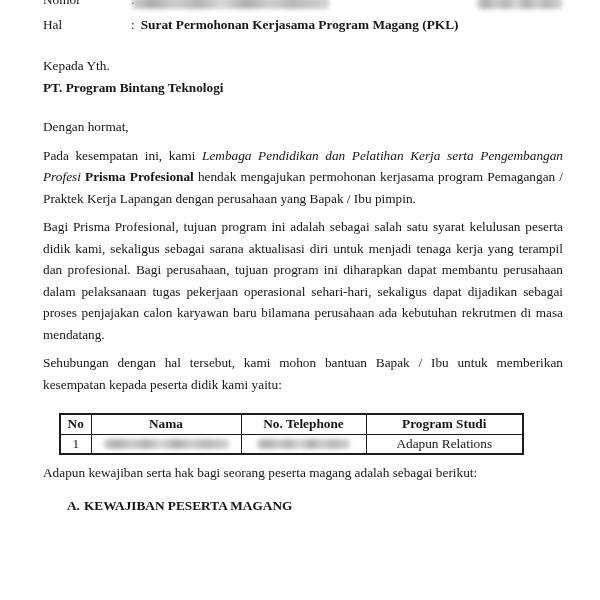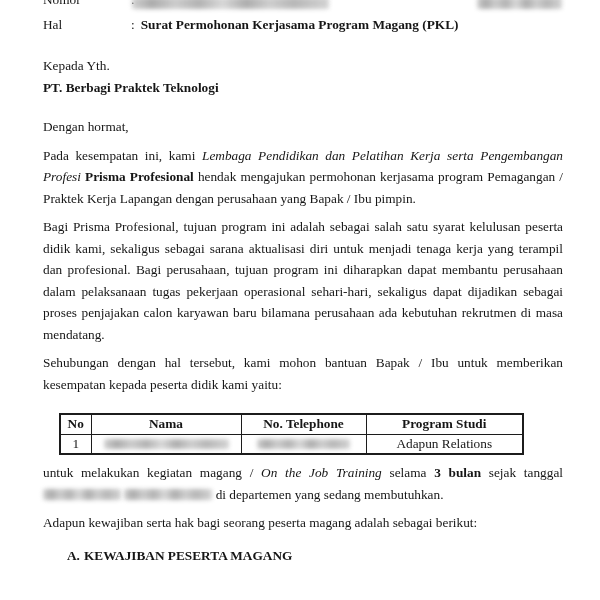--- a/index.html
+++ b/index.html
@@ -95,21 +95,21 @@
   </div>
 
   <div class="kv hal-line">
     <span class="kv-label">Hal</span>
     <span class="kv-colon">:</span>
     <span class="bold">Surat Permohonan Kerjasama Program Magang (PKL)</span>
   </div>
 
   <div class="recipient">
     <div>Kepada Yth.</div>
-    <div class="bold">PT. Berbagi Praktek Teknologi</div>
+    <div class="bold">PT. Program Bintang Teknologi</div>
   </div>
 
   <div class="greeting">Dengan hormat,</div>
 
   <p class="para"><span>Pada kesempatan ini, kami </span><span class="italic">Lembaga Pendidikan dan Pelatihan Kerja serta Pengembangan Profesi</span><span> </span><span class="bold">Prisma Profesional</span><span> hendak mengajukan permohonan kerjasama program Pemagangan / Praktek Kerja Lapangan dengan perusahaan yang Bapak / Ibu pimpin.</span></p>
 
   <p class="para">Bagi Prisma Profesional, tujuan program ini adalah sebagai salah satu syarat kelulusan peserta didik kami, sekaligus sebagai sarana aktualisasi diri untuk menjadi tenaga kerja yang terampil dan profesional. Bagi perusahaan, tujuan program ini diharapkan dapat membantu perusahaan dalam pelaksanaan tugas pekerjaan operasional sehari-hari, sekaligus dapat dijadikan sebagai proses penjajakan calon karyawan baru bilamana perusahaan ada kebutuhan rekrutmen di masa mendatang.</p>
 
   <p class="para">Sehubungan dengan hal tersebut, kami mohon bantuan Bapak / Ibu untuk memberikan kesempatan kepada peserta didik kami yaitu:</p>
 
@@ -131,21 +131,20 @@
     <tbody>
       <tr>
         <td>1</td>
         <td><span class="redact redact-cell-name"></span></td>
         <td><span class="redact redact-cell-tel"></span></td>
         <td>Adapun Relations</td>
       </tr>
     </tbody>
   </table>
 
-  <p class="para para4"><span>untuk melakukan kegiatan magang / </span><span class="italic">On the Job Training</span><span> selama </span><span class="bold">3 bulan</span><span> sejak tanggal </span><span class="redact redact-inline1"></span><span> </span><span class="redact redact-inline2"></span><span> di departemen yang sedang membutuhkan.</span></p>
 
   <p class="para para5">Adapun kewajiban serta hak bagi seorang peserta magang adalah sebagai berikut:</p>
 
   <div class="heading-a">
     <span class="a-label">A.</span>
     <span>KEWAJIBAN PESERTA MAGANG</span>
   </div>
 
 </div>
 

